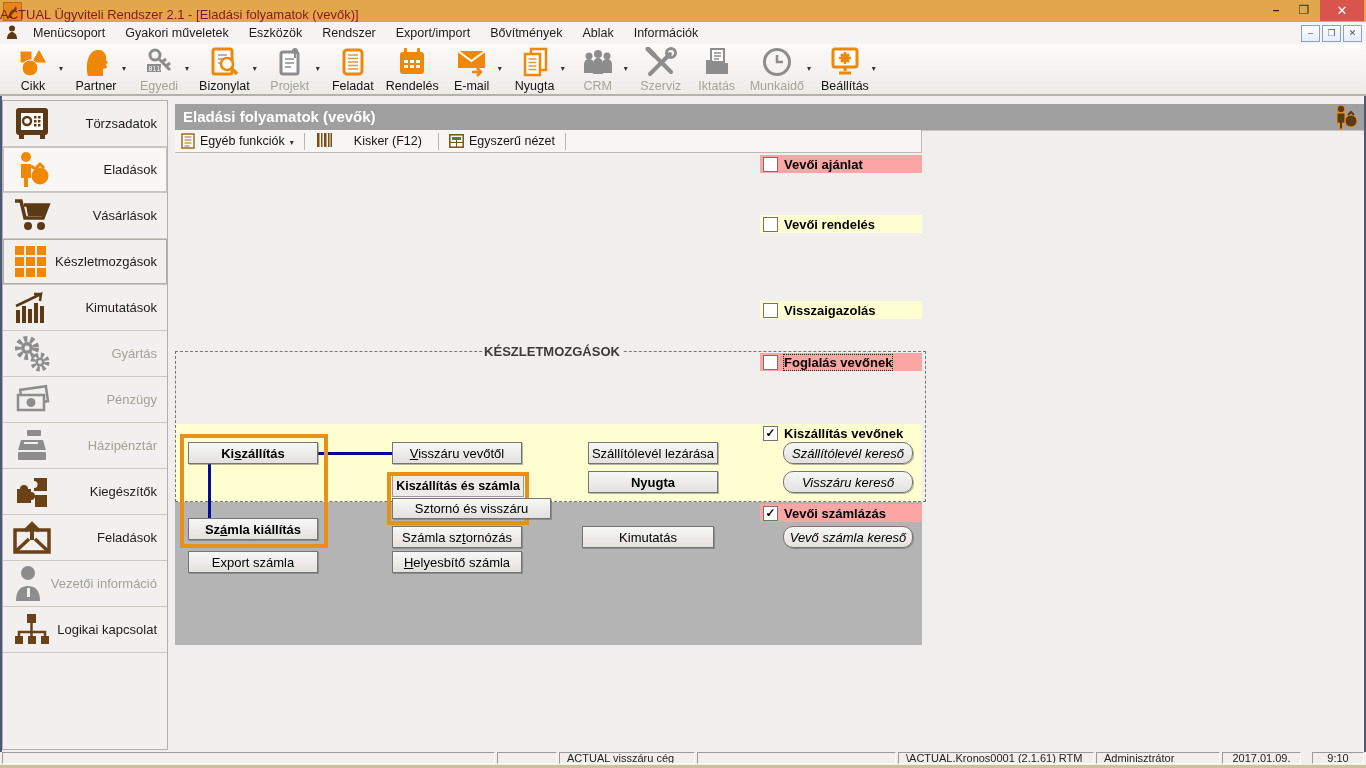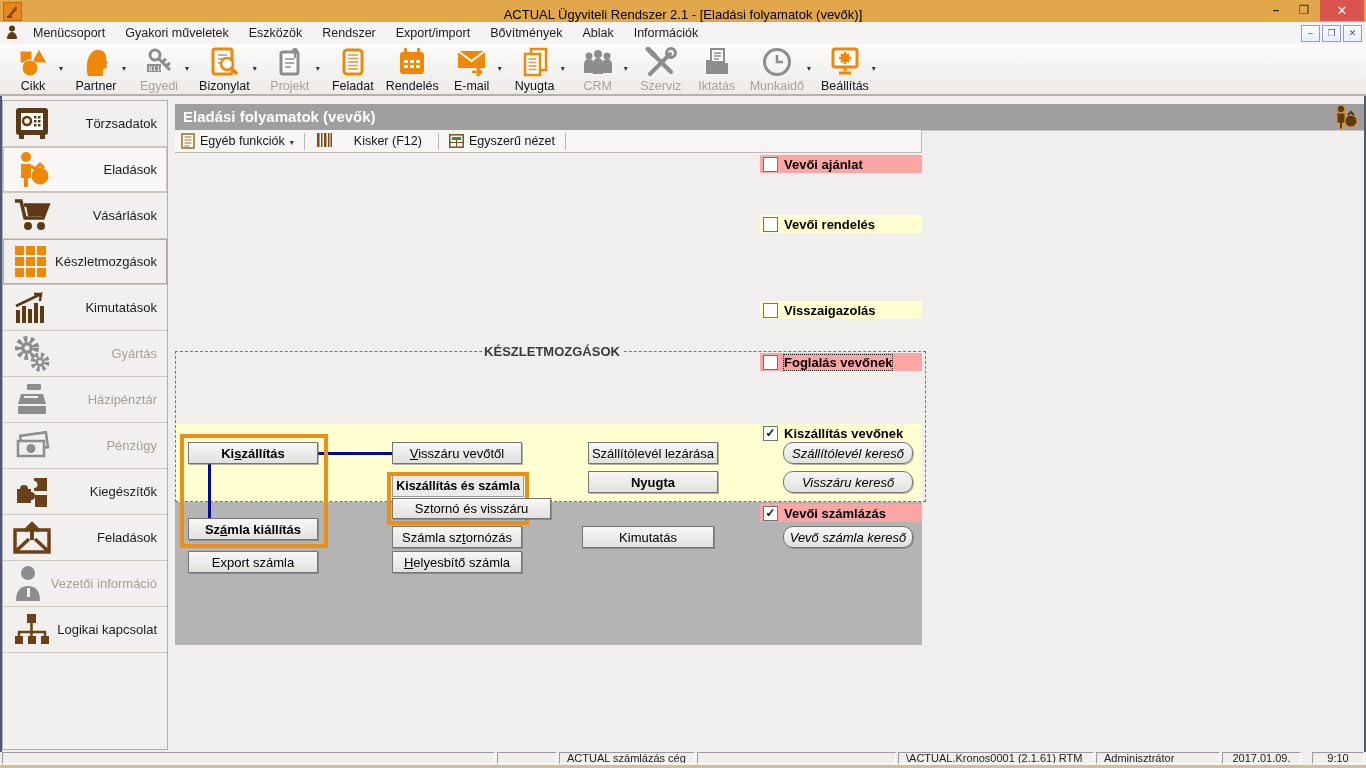--- a/index.html
+++ b/index.html
@@ -2,22 +2,22 @@
 <html><head>
 <meta charset="utf-8">
 <style>
   html,body{margin:0;padding:0;background:#888;}
   .window{position:relative;width:1366px;height:768px;background:#f0efed;
     font-family:"Liberation Sans", sans-serif;overflow:hidden;}
   
   .titlebar{position:absolute;left:0;top:0;width:1366px;height:22px;background:#e2a74b;}
   .logo{position:absolute;left:3px;top:2px;width:17px;height:17px;background:#e8851c;border:1px solid #b96c12;}
   .logo svg{display:block;}
-  .wtitle{position:absolute;left:0;top:4px;width:100%;height:22px;line-height:22px;text-align:center;
-    font-size:13px;color:#000000;}
+  .wtitle{position:absolute;left:0;top:4px;width:100%;height:22px;line-height:22px;text-align:left;
+    font-size:13px;color:#7f1d1d;}
   .wbtn{position:absolute;top:0;height:21px;text-align:center;font-size:12px;color:#2e2e2e;line-height:21px;cursor:default;}
   .wbtn.min{right:78px;width:24px;}
   .wbtn.rest{right:50px;width:24px;}
   .wbtn.close{right:2px;width:44px;background:#d9544d;color:#fff;font-size:13px;}
   .wbtn.min::before{content:"–";font-weight:bold;}
   .wbtn.rest::before{content:"❐";}
   .wbtn.close::before{content:"✕";}
   
   .menubar{position:absolute;left:0;top:22px;width:1366px;height:22px;background:#f5f4f2;
     display:flex;align-items:center;font-size:12.5px;color:#1c1c1c;}
@@ -386,38 +386,38 @@
             <circle cx="14" cy="13" r="2.5" fill="#f1f0ee"></circle>
             <circle cx="27" cy="27" r="7" fill="none" stroke="#8d8d8d" stroke-width="5" stroke-dasharray="3 2.6"></circle>
             <circle cx="27" cy="27" r="4.5" fill="#8d8d8d"></circle>
             <circle cx="27" cy="27" r="2" fill="#f1f0ee"></circle>
           </svg>
       </span>
       <span class="slabel">Gyártás</span>
     </div>
     <div class="sitem disabled">
       <span class="sicon">
+        <svg width="38" height="34">
+            <rect x="8" y="5" width="26" height="15" fill="none" stroke="#8d8d8d" stroke-width="2.5" transform="rotate(-8 21 12)"></rect>
+            <rect x="5" y="12" width="26" height="15" fill="#f1f0ee" stroke="#8d8d8d" stroke-width="2.5"></rect>
+            <circle cx="18" cy="19.5" r="4.5" fill="#8d8d8d"></circle>
+          </svg>
+      </span>
+      <span class="slabel">Pénzügy</span>
+    </div>
+    <div class="sitem disabled">
+      <span class="sicon">
         <svg width="38" height="36" fill="#8d8d8d">
             <rect x="14" y="2" width="14" height="6" rx="1"></rect>
             <path d="M8 12 h22 l3 10 h-28 z"></path>
             <rect x="5" y="24" width="28" height="8" rx="1"></rect>
             <rect x="11" y="14" width="14" height="2" fill="#f1f0ee"></rect>
           </svg>
       </span>
       <span class="slabel">Házipénztár</span>
-    </div>
-    <div class="sitem disabled">
-      <span class="sicon">
-        <svg width="38" height="34">
-            <rect x="8" y="5" width="26" height="15" fill="none" stroke="#8d8d8d" stroke-width="2.5" transform="rotate(-8 21 12)"></rect>
-            <rect x="5" y="12" width="26" height="15" fill="#f1f0ee" stroke="#8d8d8d" stroke-width="2.5"></rect>
-            <circle cx="18" cy="19.5" r="4.5" fill="#8d8d8d"></circle>
-          </svg>
-      </span>
-      <span class="slabel">Pénzügy</span>
     </div>
     <div class="sitem">
       <span class="sicon">
         <svg width="38" height="38" fill="#6b4118">
             <rect x="4" y="16" width="14" height="14"></rect>
             <circle cx="11" cy="16" r="4"></circle>
             <circle cx="18" cy="23" r="4"></circle>
             <rect x="21" y="5" width="13" height="13"></rect>
             <circle cx="21" cy="11.5" r="3.5" fill="#f1f0ee"></circle>
             <rect x="22" y="22" width="12" height="12"></rect>
@@ -566,21 +566,21 @@
       <div class="fbtn" style="left:13px;top:398px">Export számla</div>
       <div class="fbtn" style="left:217px;top:398px">
         <span><span></span><u>H</u><span>elyesbítő számla</span></span>
       </div>
     </div>
   </div>
 
   <div class="statusbar">
     <div class="seg" style="left:2px;width:493px"></div>
     <div class="seg" style="left:497px;width:60px"></div>
-    <div class="seg" style="left:559px;width:136px">ACTUAL számlázás cég</div>
+    <div class="seg" style="left:559px;width:136px">ACTUAL visszáru cég</div>
     <div class="seg" style="left:697px;width:199px"></div>
     <div class="seg" style="left:898px;width:196px">\ACTUAL.Kronos0001 (2.1.61) RTM</div>
     <div class="seg" style="left:1096px;width:124px">Adminisztrátor</div>
     <div class="seg center" style="left:1222px;width:79px">2017.01.09.</div>
     <div class="seg center" style="left:1312px;width:52px">9:10</div>
   </div>
   <div class="bottomstrip"></div>
 </div>
 
 </body></html>

